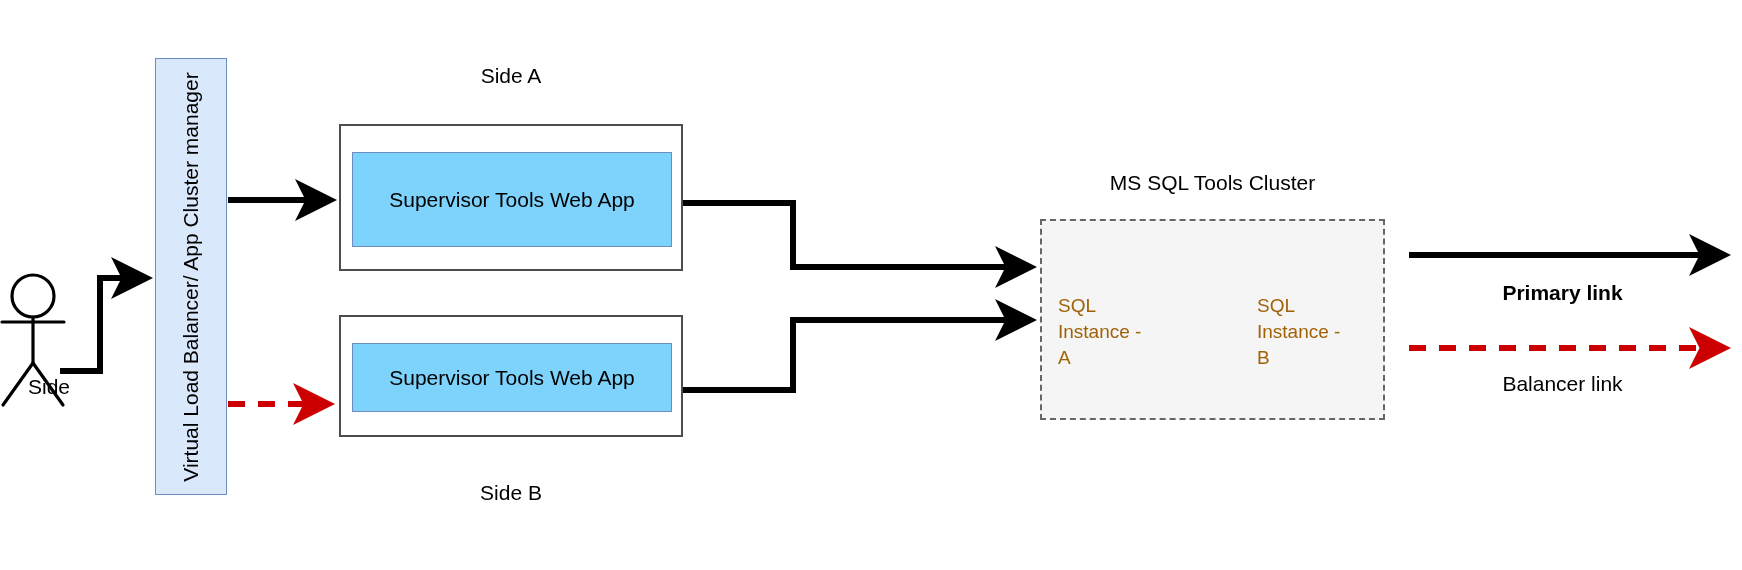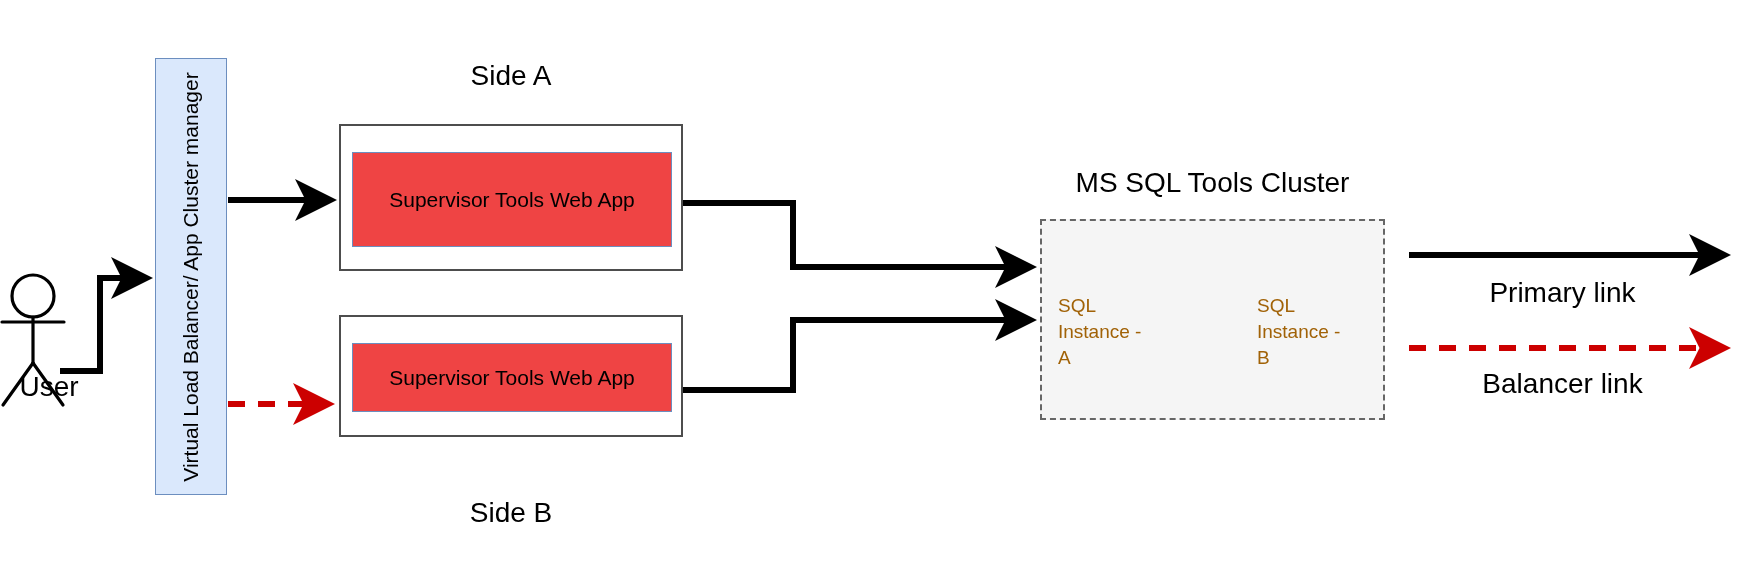--- a/index.html
+++ b/index.html
@@ -20,21 +20,21 @@
   #svg-layer {
     position: absolute;
     left: 0;
     top: 0;
     width: 1742px;
     height: 570px;
   }
   .lbl {
     position: absolute;
     color: #000000;
-    font-size: 28px;
+    font-size: 21px;
     line-height: 25px;
     text-align: center;
     white-space: pre-line;
     user-select: none;
   }
   
   #lb-box {
     position: absolute;
     left: 155px;
     top: 58px;
@@ -58,21 +58,21 @@
   .app-outer {
     position: absolute;
     background: #ffffff;
     border: 2px solid #4d4d4d;
     box-sizing: border-box;
   }
   #app-outer-a { left: 339px; top: 124px; width: 344px; height: 147px; }
   #app-outer-b { left: 339px; top: 315px; width: 344px; height: 122px; }
   .app-inner {
     position: absolute;
-    background: #ef4444;
+    background: #7dd3fc;
     border: 1px solid #6c8ebf;
     box-sizing: border-box;
     display: flex;
     align-items: center;
     justify-content: center;
   }
   #app-inner-a { left: 352px; top: 152px; width: 320px; height: 95px; }
   #app-inner-b { left: 352px; top: 343px; width: 320px; height: 69px; }
   .app-inner-label {
     font-size: 21px;
@@ -85,24 +85,24 @@
     left: 1040px;
     top: 219px;
     width: 345px;
     height: 201px;
     background: #f5f5f5;
     border: 2px dashed #666666;
     box-sizing: border-box;
   }
   
   #side-a-label { left: 419px; top: 63px; width: 184px; }
-  #side-b-label { left: 419px; top: 480px; width: 184px; margin-top: 20px; }
+  #side-b-label { left: 419px; top: 480px; width: 184px; }
   #cluster-title { left: 1025px; top: 170px; width: 375px; }
   #user-label { left: 0px; top: 374px; width: 98px; }
-  #legend-primary-label { left: 1390px; top: 280px; width: 345px; }
+  #legend-primary-label { left: 1390px; top: 280px; width: 345px; font-weight: bold; }
   #legend-secondary-label { left: 1390px; top: 371px; width: 345px; }
   
   .db-text {
     position: absolute;
     font-size: 19px;
     line-height: 26px;
     text-align: left;
     color: #a16207;
     white-space: pre-line;
   }
@@ -173,21 +173,21 @@
     <span class="app-inner-label">Supervisor Tools Web App</span>
   </div>
 
   <div class="app-outer" id="app-outer-b"></div>
   <div class="app-inner" id="app-inner-b">
     <span class="app-inner-label">Supervisor Tools Web App</span>
   </div>
 
   <div class="lbl" id="side-b-label">Side B</div>
 
-  <div class="lbl" id="user-label">User</div>
+  <div class="lbl" id="user-label">Side</div>
 
   <div class="lbl" id="cluster-title">MS SQL Tools Cluster</div>
 
   <div id="cluster-box"></div>
 
   <div class="db-text" id="db-a-text">SQL
 Instance -
 A</div>
   <div class="db-text" id="db-b-text">SQL
 Instance -

